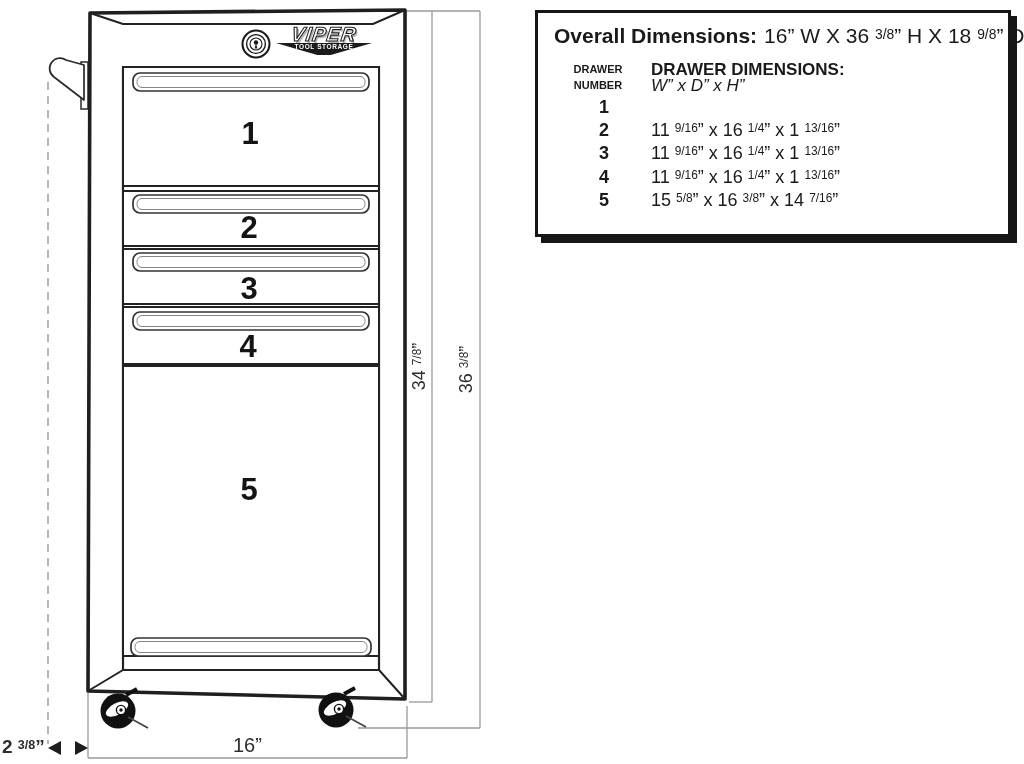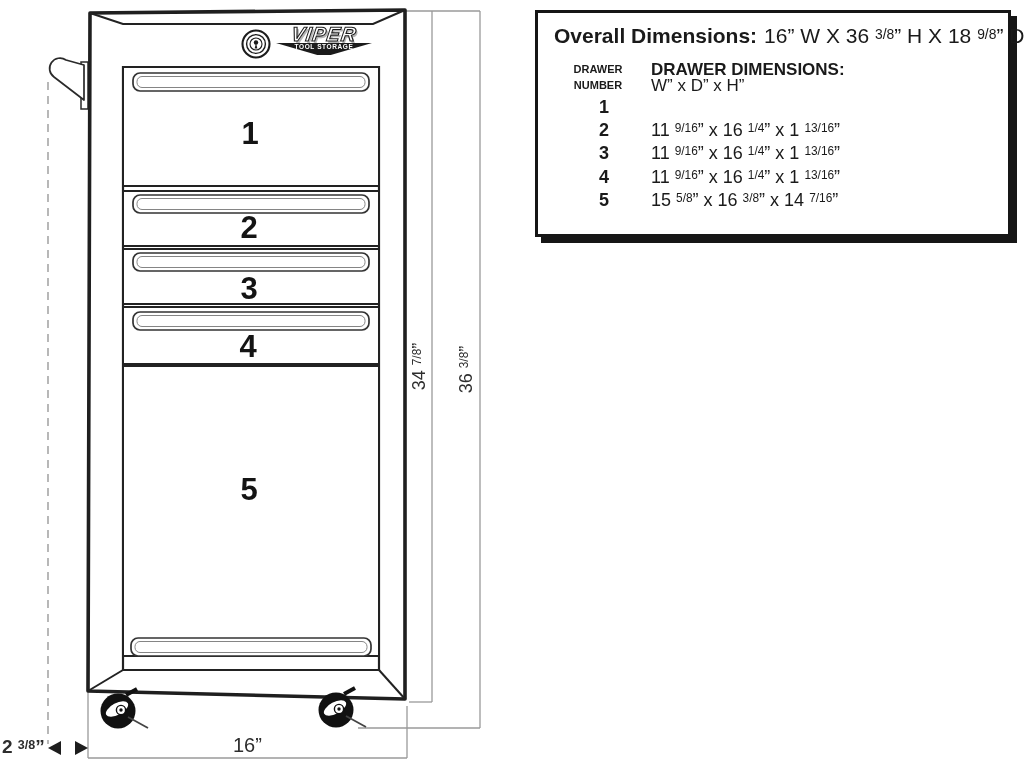--- a/index.html
+++ b/index.html
@@ -43,21 +43,21 @@
     box-shadow:6px 6px 0 #161616;
   }
   .spec-overall { position:absolute; left:16px; top:11px; font-size:21px; white-space:nowrap; }
   .spec-overall .lbl { font-weight:bold; margin-right:7px;text-align:right; }
   .spec-colhead-num {
     position:absolute; left:23px; top:49px; width:74px; text-align:center;
     font-size:11px; font-weight:bold; line-height:15.5px;
   }
   .spec-colhead-dims { position:absolute; left:113px; top:49px; font-size:17px; line-height:15.5px; }
   .spec-colhead-dims .l1 { font-weight:bold; }
-  .spec-colhead-dims .l2 { }
+  .spec-colhead-dims .l2 { font-style:italic; }
   .spec-rows { position:absolute; left:0; top:84px; width:100%; }
   .spec-row { position:relative; height:23.2px; }
   .spec-row .num {
     position:absolute; left:29px; width:74px; text-align:center;
     font-size:18px; font-weight:bold;
   }
   .spec-row .dims { position:absolute; left:113px; font-size:18px; white-space:nowrap; }
 </style>
 </head>
 <body>

